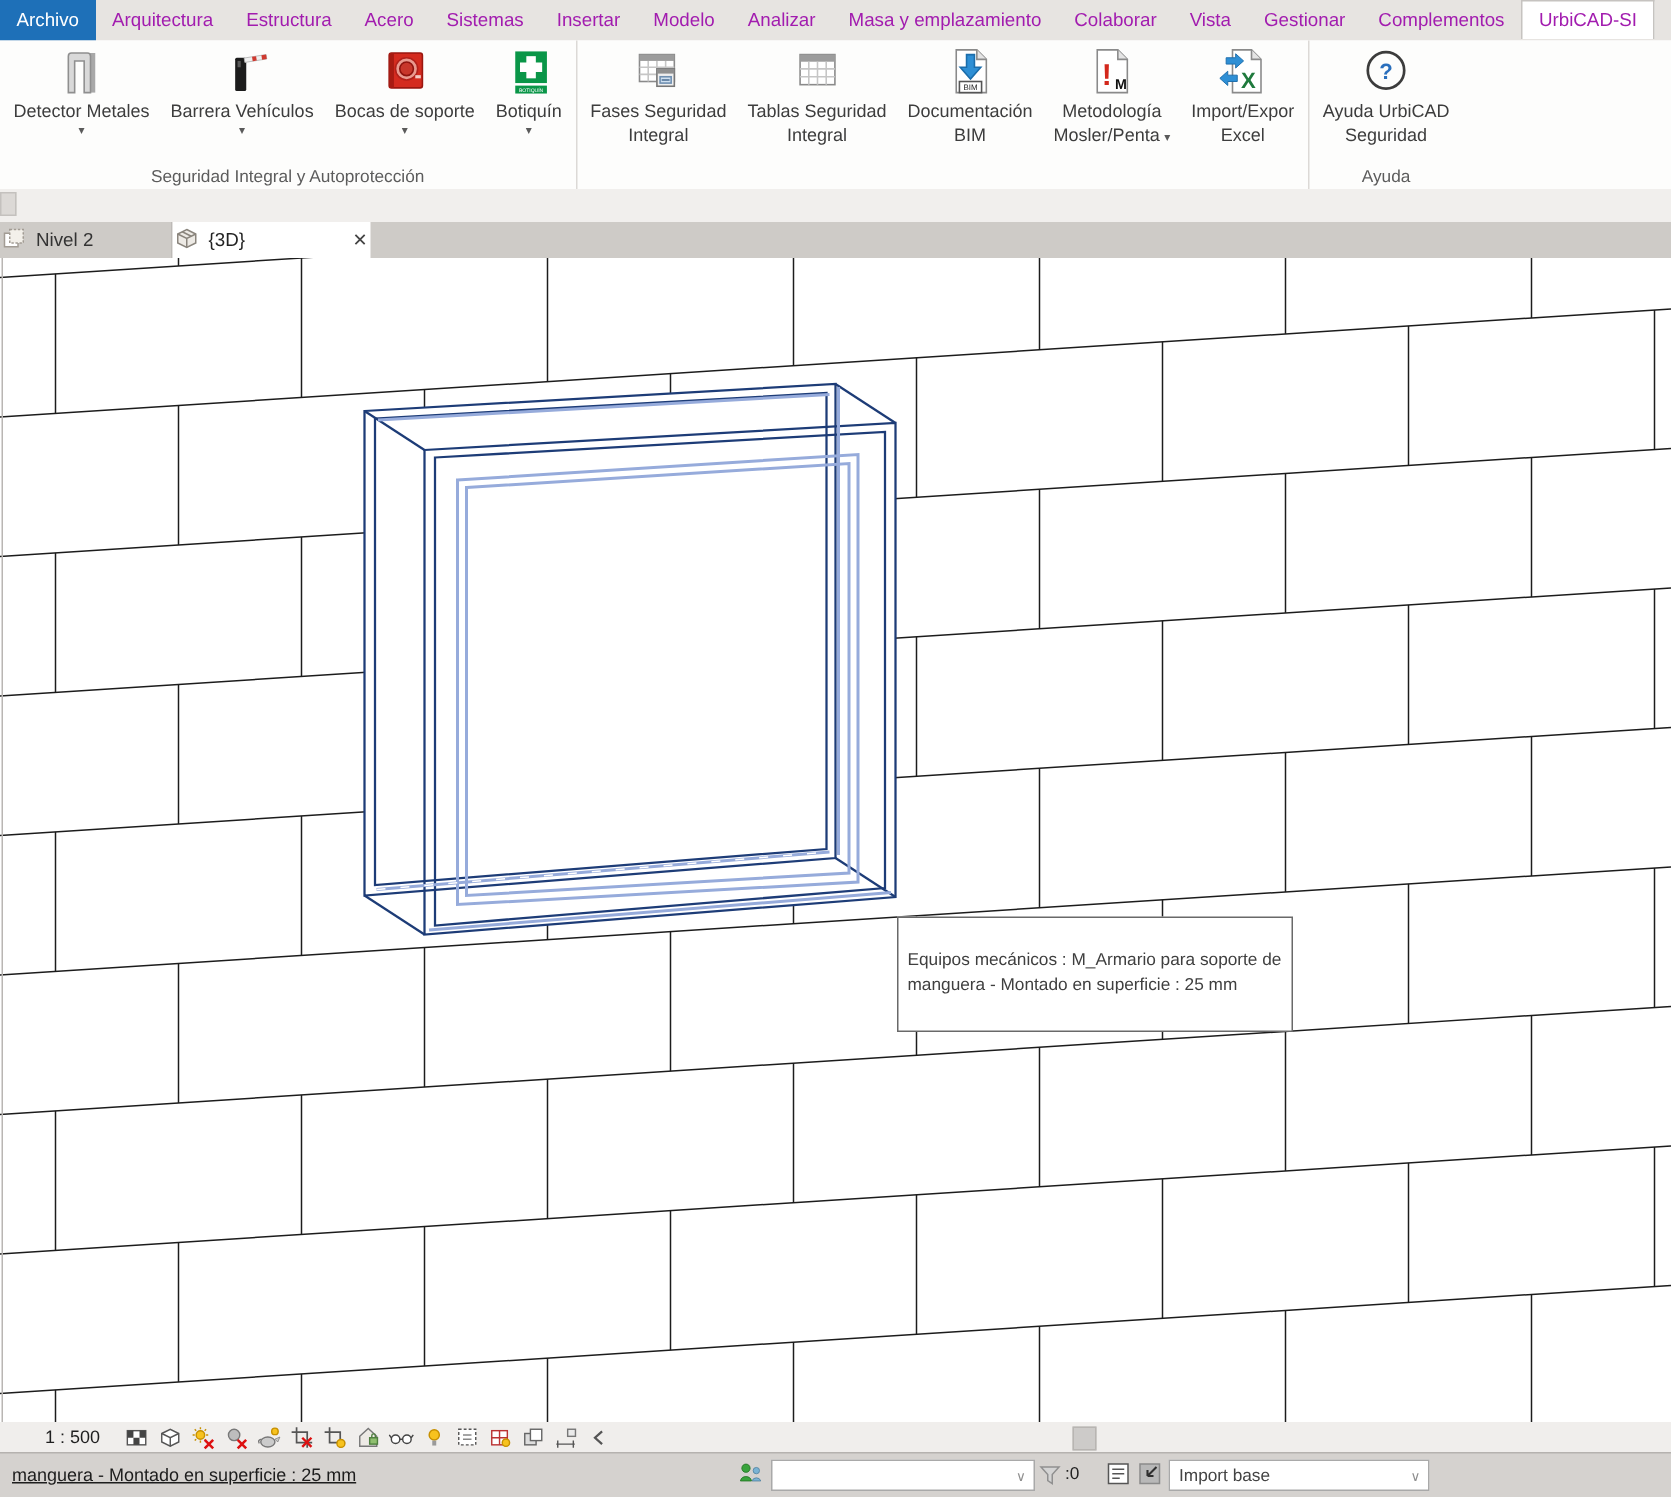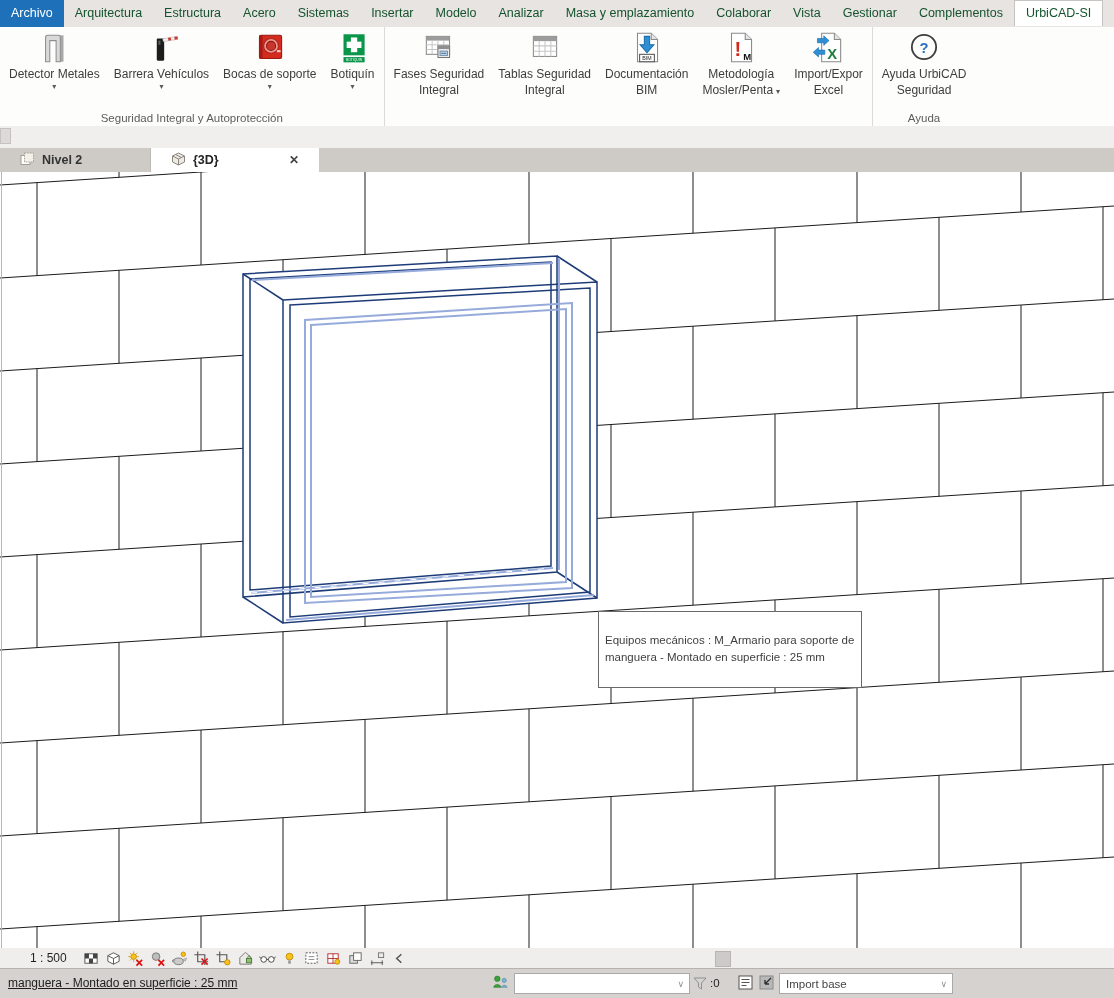--- a/index.html
+++ b/index.html
@@ -1,41 +1,41 @@
 <!DOCTYPE html>
 <html><head>
 <meta charset="utf-8">
 <style>
   html,body{margin:0;padding:0;}
   body{width:1114px;height:998px;position:relative;overflow:hidden;
        font-family:"Liberation Sans",sans-serif;background:#fff;color:#2f2f2f;}
   
   #tabbar{position:absolute;left:0;top:0;width:1114px;height:27px;background:#e7e4e1;
           display:flex;align-items:flex-start;}
-  .tab{line-height:27px;padding:0 11px;font-size:12.5px;color:#14532d;cursor:default;white-space:nowrap;}
+  .tab{line-height:27px;padding:0 11px;font-size:12.5px;color:#a21caf;cursor:default;white-space:nowrap;}
   .tab.file{background:#1e70b8;color:#fff;}
   .tab.active{background:#fff;border:1px solid #c6c3c0;border-bottom:none;line-height:25px;}
   
   #ribbon{position:absolute;left:0;top:27px;width:1114px;height:99px;background:#fdfdfc;
           display:flex;border-bottom:1px solid #d8d5d2;}
   .rgroup{position:relative;display:flex;flex-direction:column;border-right:1px solid #dcd9d6;padding:0 2px 16px 2px;}
   .rgroup:last-child{border-right:none;}
   .rbuttons{flex:1;display:flex;align-items:flex-start;}
   .rbtn{display:flex;flex-direction:column;align-items:center;padding:2px 7px 0 7px;background:transparent;border:none;cursor:default;}
   .ricon{height:38px;display:flex;align-items:center;justify-content:center;}
   .rlbl{font-size:12px;color:#3d3d3d;line-height:1.3;text-align:center;white-space:nowrap;}
   .rcaret{font-size:8px;color:#5a5a5a;line-height:8px;}
   .rcaret-inline{font-size:8px;color:#5a5a5a;margin-left:3px;}
   .rglabel{position:absolute;bottom:2px;left:0;right:0;text-align:center;font-size:11.5px;color:#5c5c5c;white-space:nowrap;}
   
   #optionsbar{position:absolute;left:0;top:126px;width:1114px;height:22px;background:#f1efed;border-bottom:1px solid #d3d0cd;}
   #optionsbar .chip{position:absolute;left:0;top:2px;width:9px;height:14px;background:#dcd9d6;border:1px solid #c4c1be;}
   
   #viewtabs{position:absolute;left:0;top:148px;width:1114px;height:24px;background:#cecbc7;display:flex;}
-  .vtab{display:flex;align-items:center;gap:7px;padding:0 20px;font-size:12.5px;color:#333;font-weight:bold;}
+  .vtab{display:flex;align-items:center;gap:7px;padding:0 2px;font-size:12.5px;color:#333;}
   .vtab.inactive{width:110px;border-right:1px solid #bdbab7;}
   .vtab.active{background:#fff;width:128px;color:#222;}
   .vclose{margin-left:auto;font-size:12px;color:#444;cursor:default;}
   
   #canvas{position:absolute;left:0;top:172px;width:1114px;height:776px;background:#fff;}
   #canvas svg{position:absolute;left:0;top:0;}
   #tooltip{position:absolute;left:598px;top:439px;width:250px;background:#fff;border:1px solid #696969;
            padding:20px 6px;font-size:11.5px;line-height:1.5;color:#3f3f3f;}
   
   #bottombar{position:absolute;left:0;top:948px;width:1114px;height:20px;background:#f0eeec;display:flex;align-items:center;}

